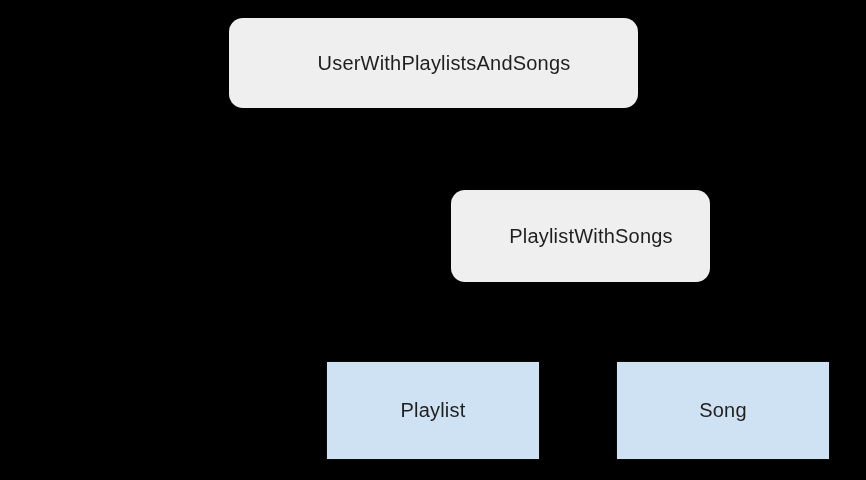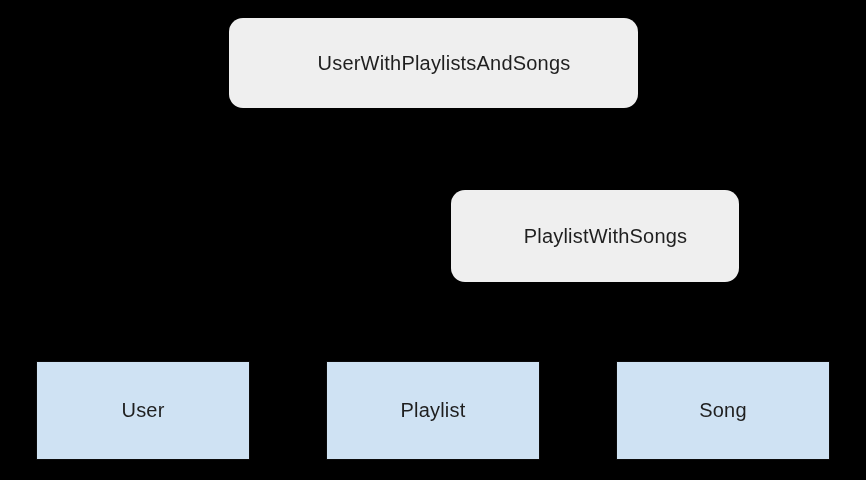--- a/index.html
+++ b/index.html
@@ -32,21 +32,21 @@
     padding-left: 21px;
   }
   .node.rect {
     background: #cfe2f3;
     border: 1px solid #0b0b0b;
   }
   #node-user-with-playlists-and-songs {
     left: 229px; top: 18px; width: 409px; height: 90px;
   }
   #node-playlist-with-songs {
-    left: 451px; top: 190px; width: 288px; height: 92px;
+    left: 451px; top: 190px; width: 259px; height: 92px;
   }
   #node-user {
     left: 36px; top: 361px; width: 214px; height: 99px;
   }
   #node-playlist {
     left: 326px; top: 361px; width: 214px; height: 99px; justify-content: center;
   }
   #node-song {
     left: 616px; top: 361px; width: 214px; height: 99px;
   }
@@ -57,23 +57,20 @@
 <div class="canvas">
 
   <div class="node rounded" id="node-user-with-playlists-and-songs">
     <span>UserWithPlaylistsAndSongs</span>
   </div>
 
   <div class="node rounded" id="node-playlist-with-songs">
     <span>PlaylistWithSongs</span>
   </div>
 
-  <div class="node rect" id="node-user">
-    <span>User</span>
-  </div>
 
   <div class="node rect" id="node-playlist">
     <span>Playlist</span>
   </div>
 
   <div class="node rect" id="node-song">
     <span>Song</span>
   </div>
 
 </div>

